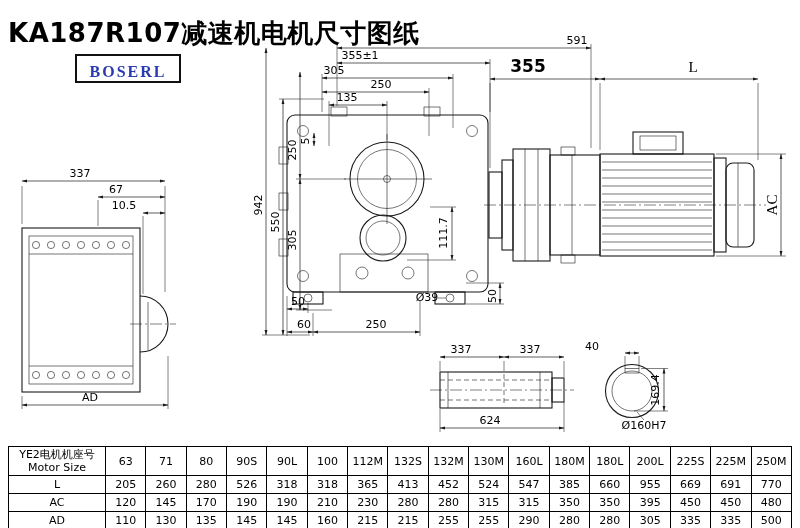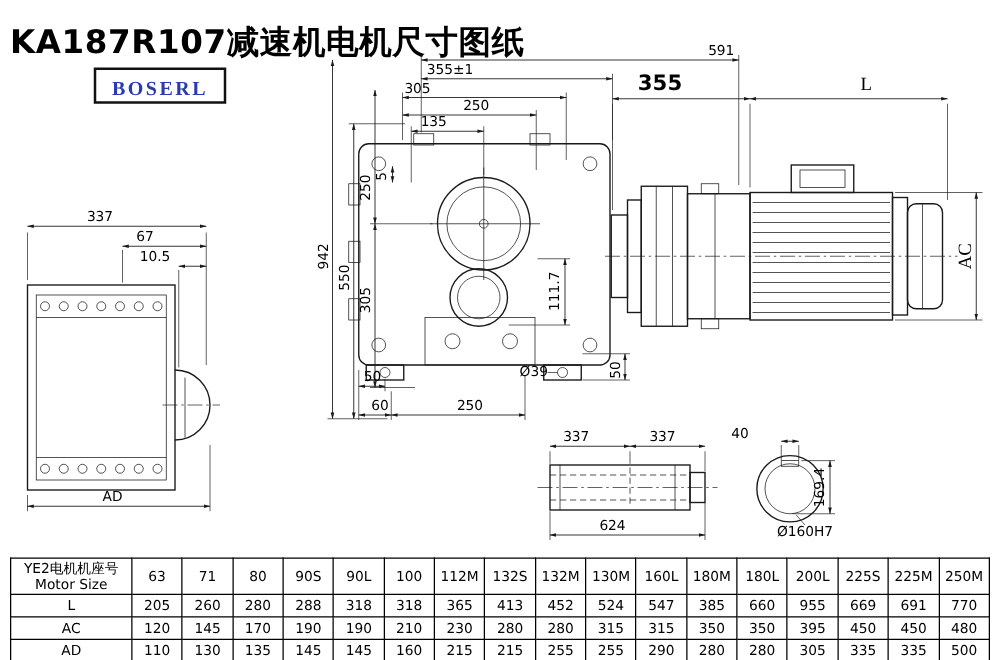--- a/index.html
+++ b/index.html
@@ -278,21 +278,21 @@
         <td>200L</td>
         <td>225S</td>
         <td>225M</td>
         <td>250M</td>
       </tr>
   <tr>
         <td class="first">L</td>
         <td>205</td>
         <td>260</td>
         <td>280</td>
-        <td>288</td>
+        <td>526</td>
         <td>318</td>
         <td>318</td>
         <td>365</td>
         <td>413</td>
         <td>452</td>
         <td>524</td>
         <td>547</td>
         <td>385</td>
         <td>660</td>
         <td>955</td>

